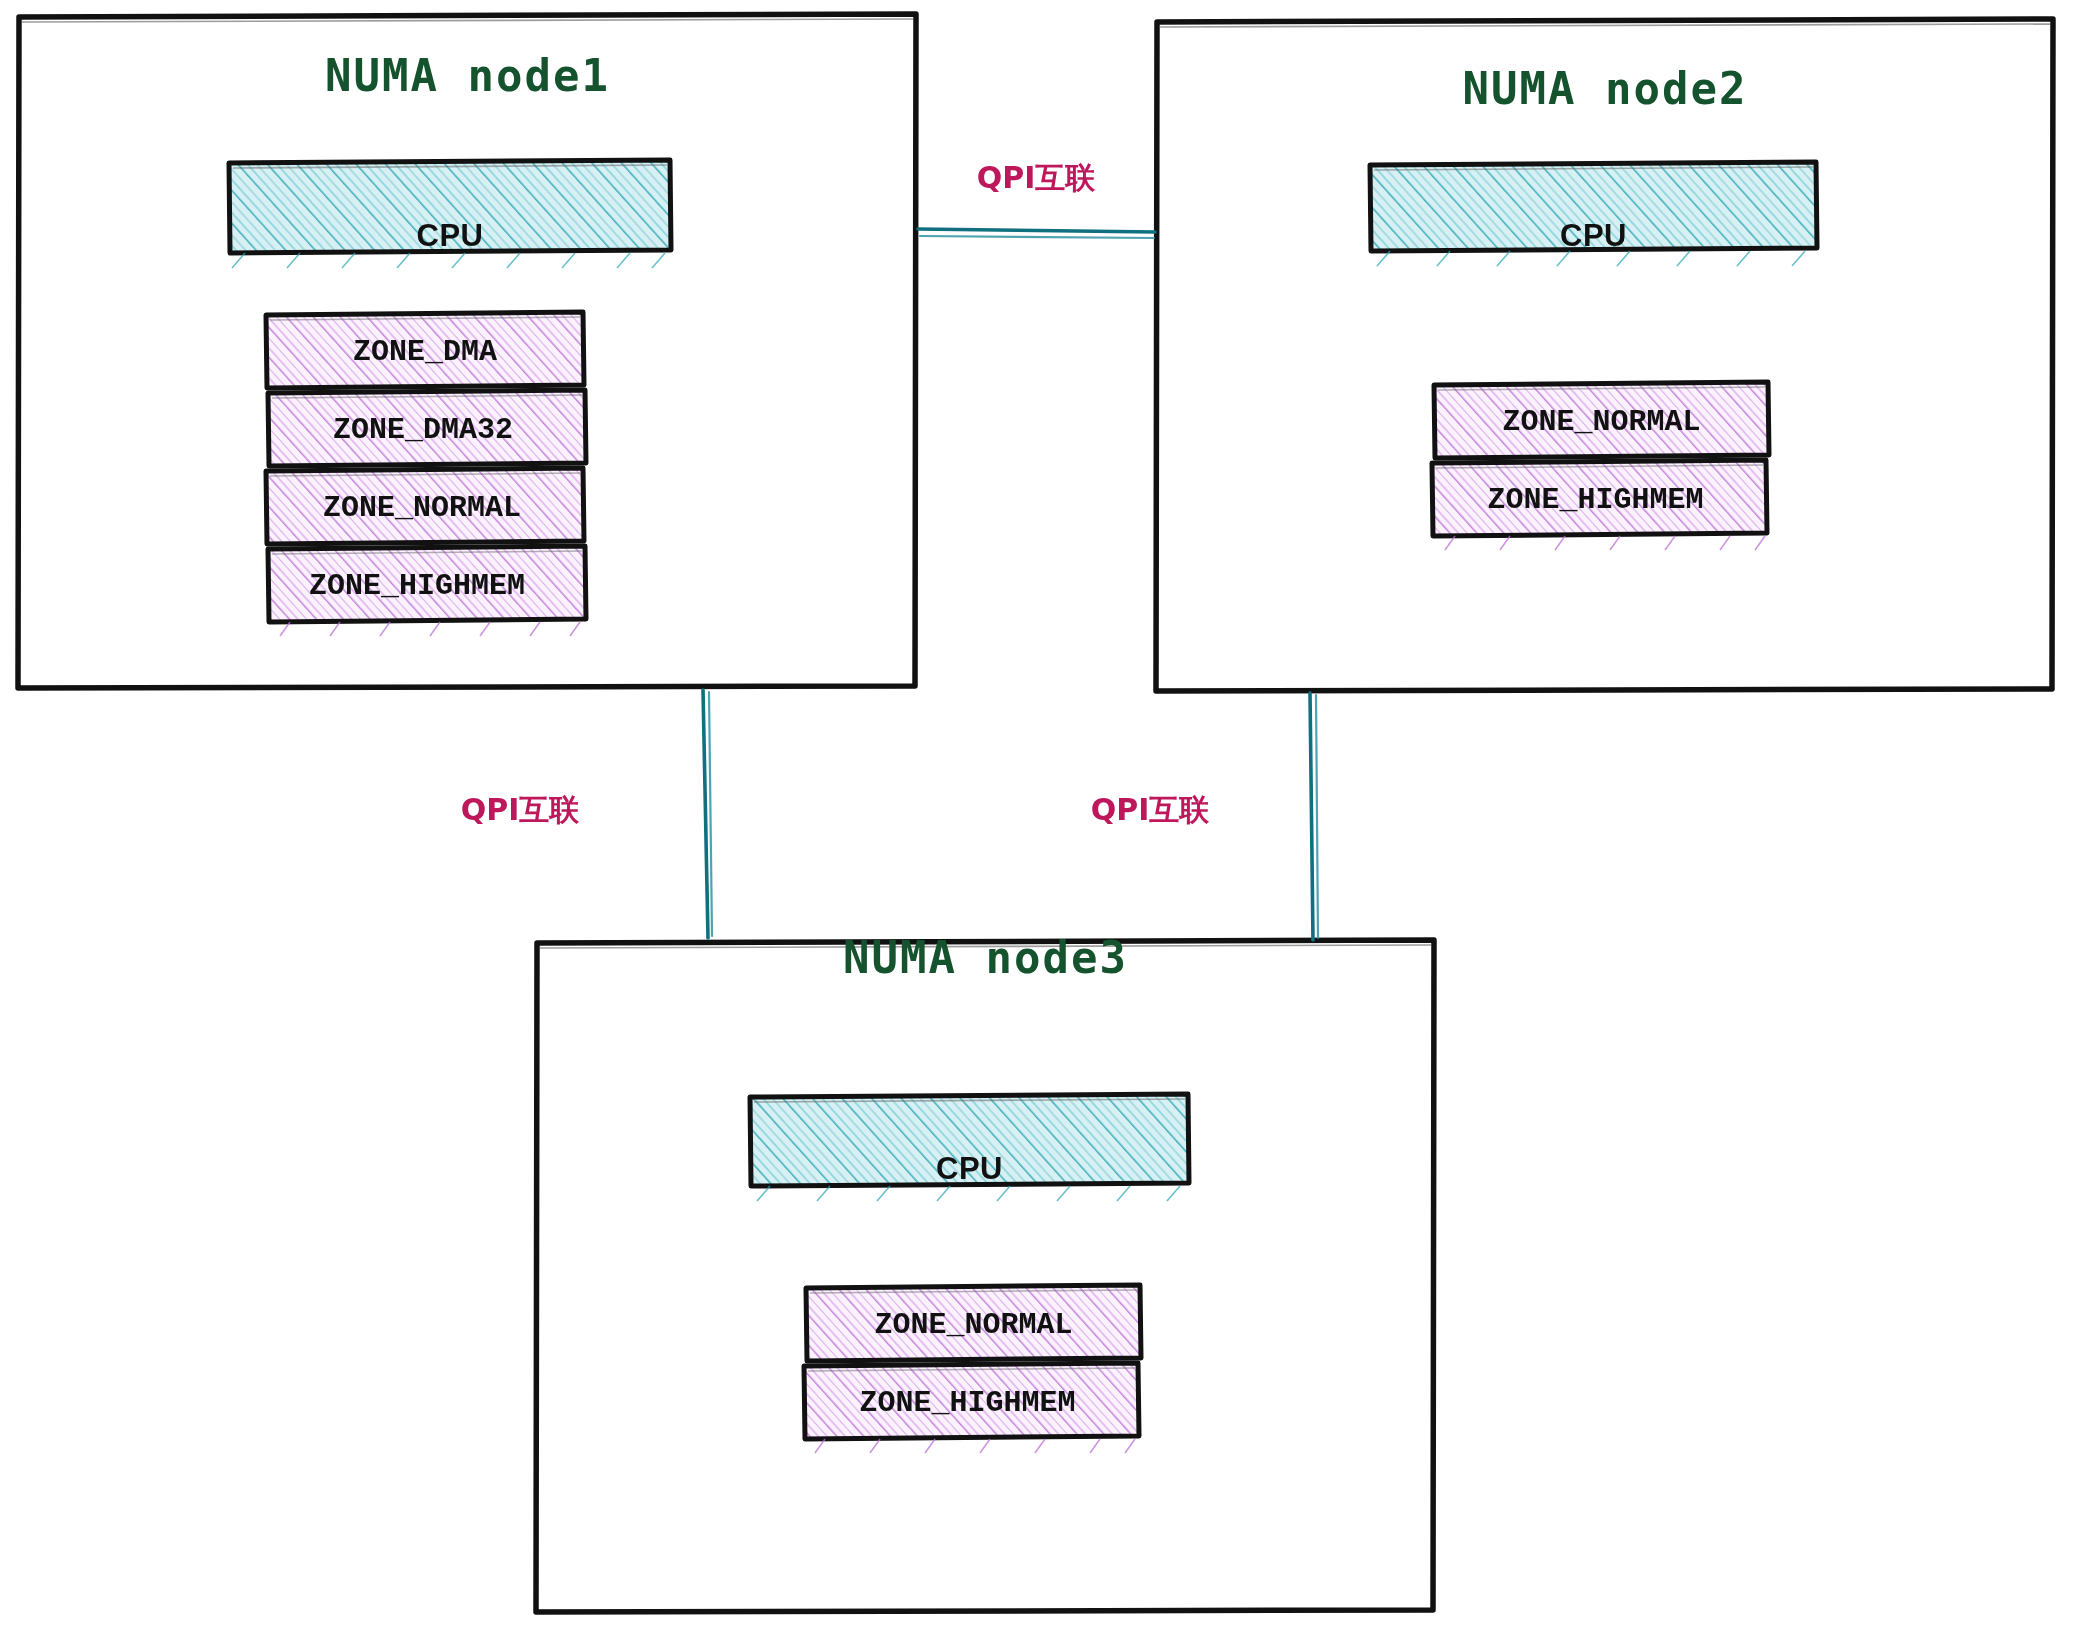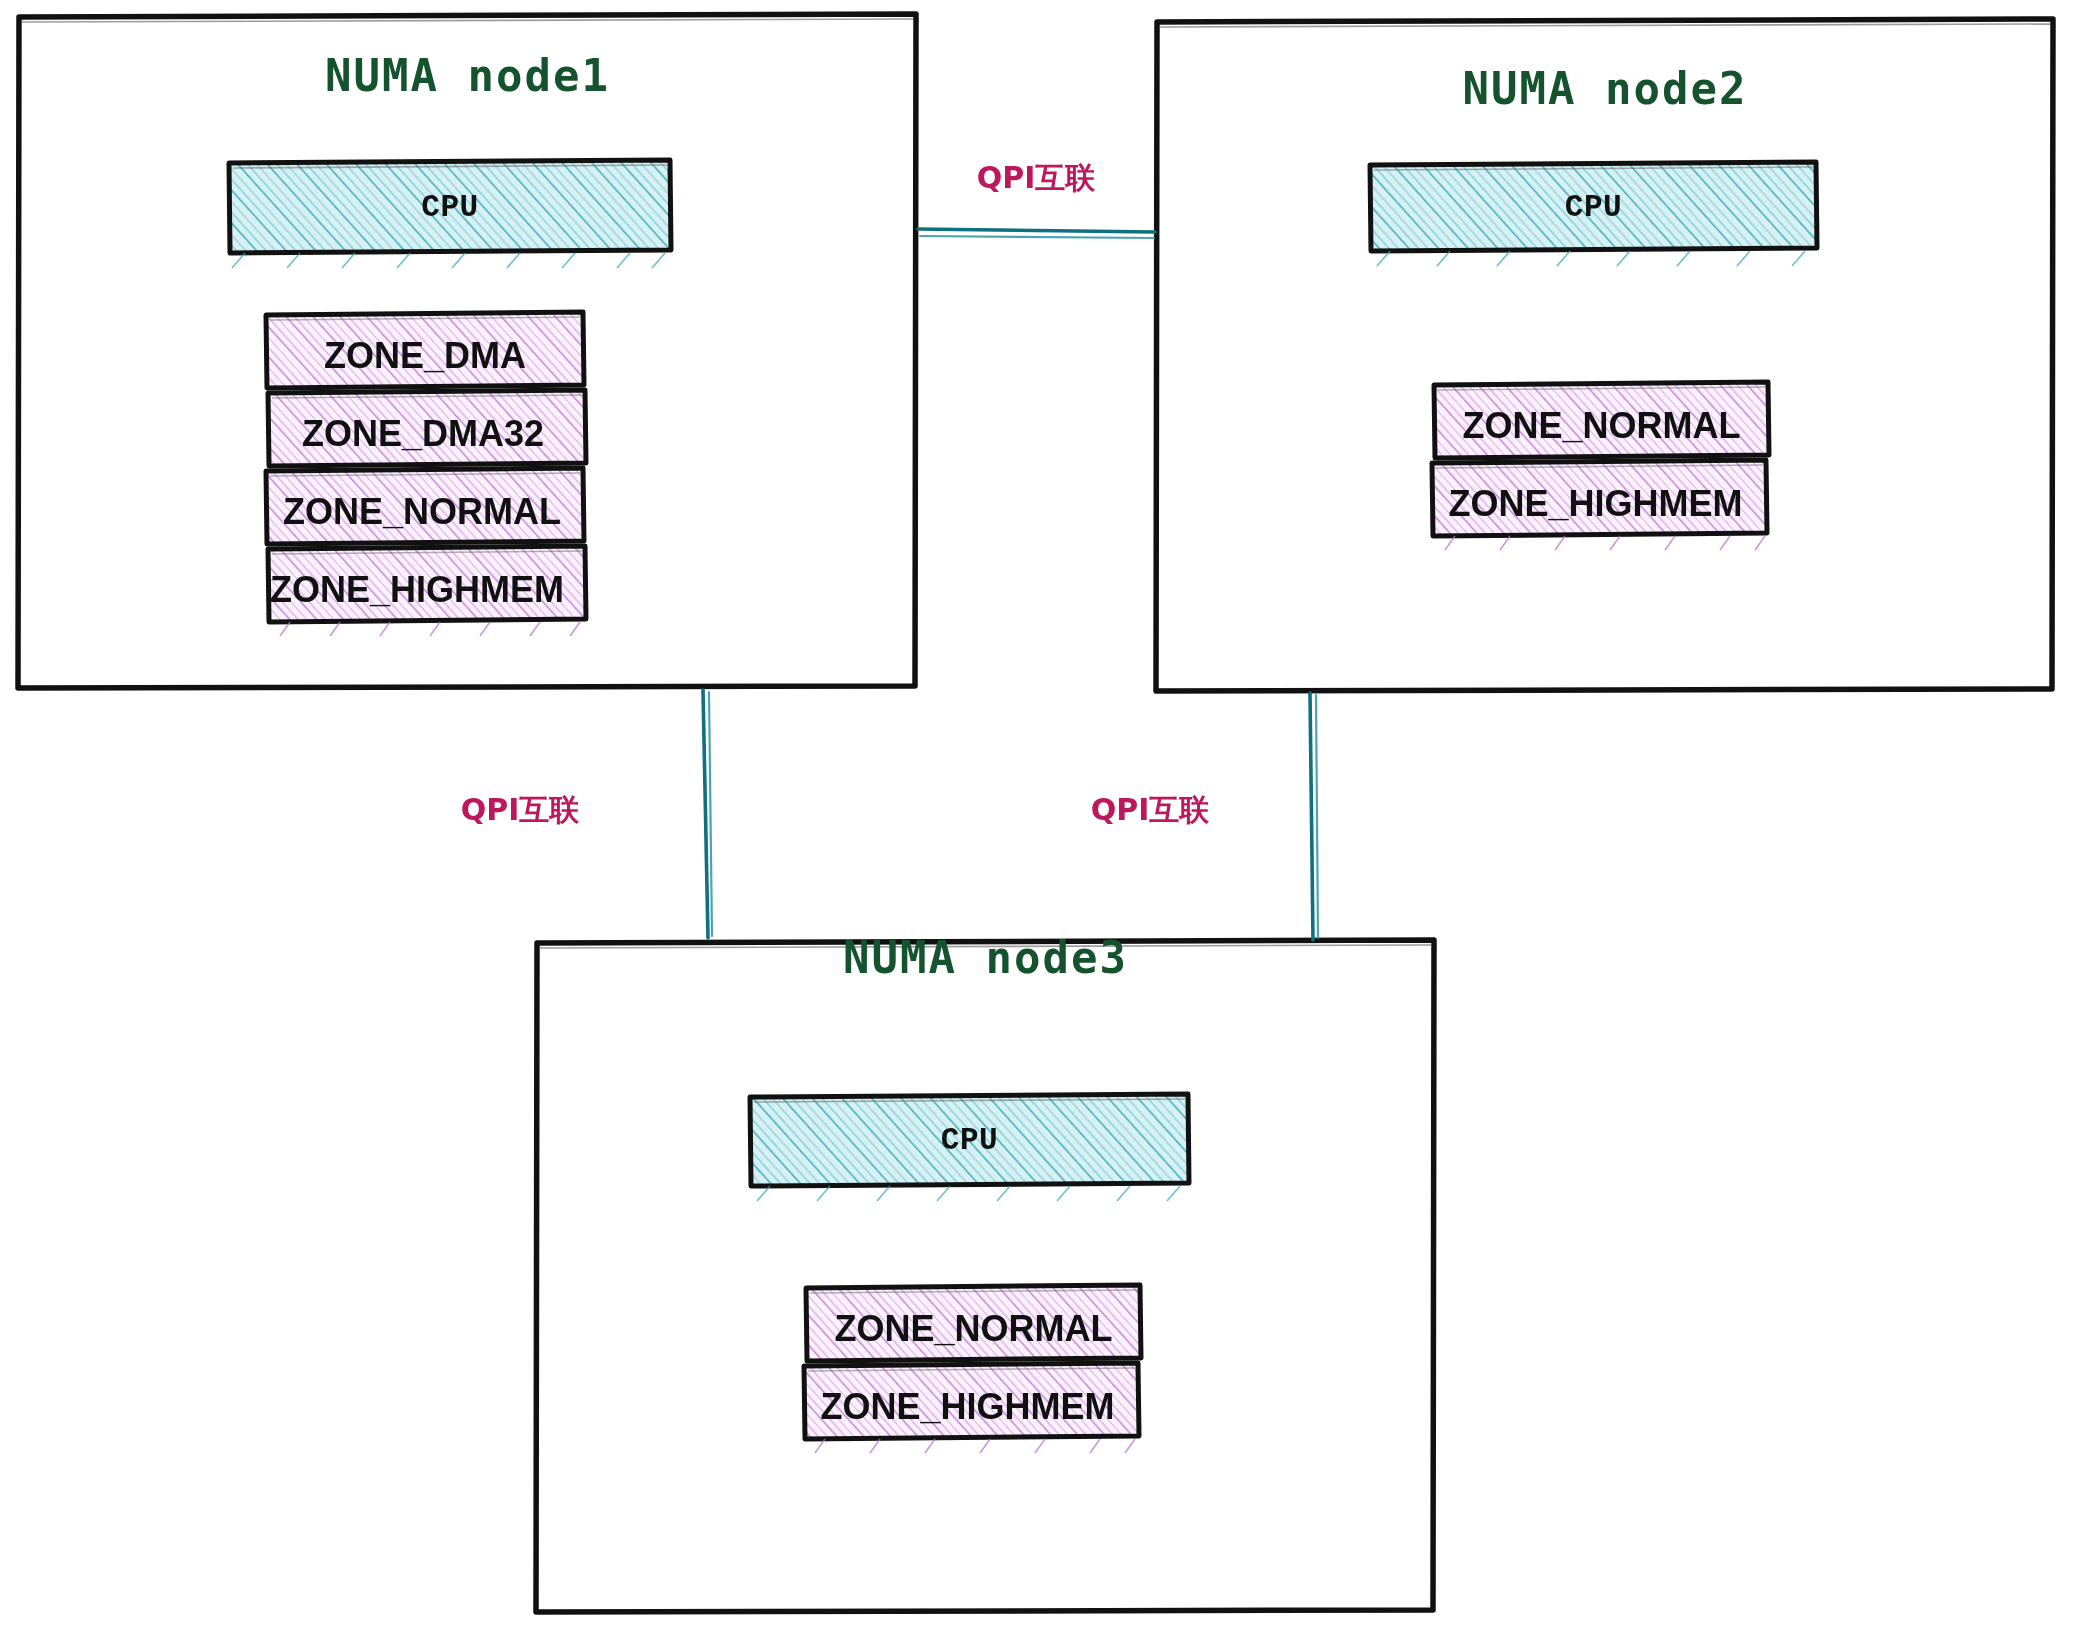--- a/index.html
+++ b/index.html
@@ -19,27 +19,28 @@
     text-align:center;
   }
   .box-label{
     position:absolute;
     color:#111111;
     white-space:nowrap;
     text-align:center;
     font-weight:700;
   }
   .cpu-label{
-    font-family:Liberation Mono, monospace;
+    font-family:Liberation Sans, sans-serif;
     font-size:31px;
     letter-spacing:0.5px;
+    margin-top:28px;
   }
   .zone-label{
-    font-family:Liberation Sans, sans-serif;
-    font-size:36px;
+    font-family:Liberation Mono, monospace;
+    font-size:30px;
     letter-spacing:0px;
   }
   .qpi-label{
     position:absolute;
     color:#be185d;
     font-family:"DejaVu Sans","Liberation Sans",sans-serif;
     font-size:30px;
     font-weight:700;
     white-space:nowrap;
     text-align:center;

